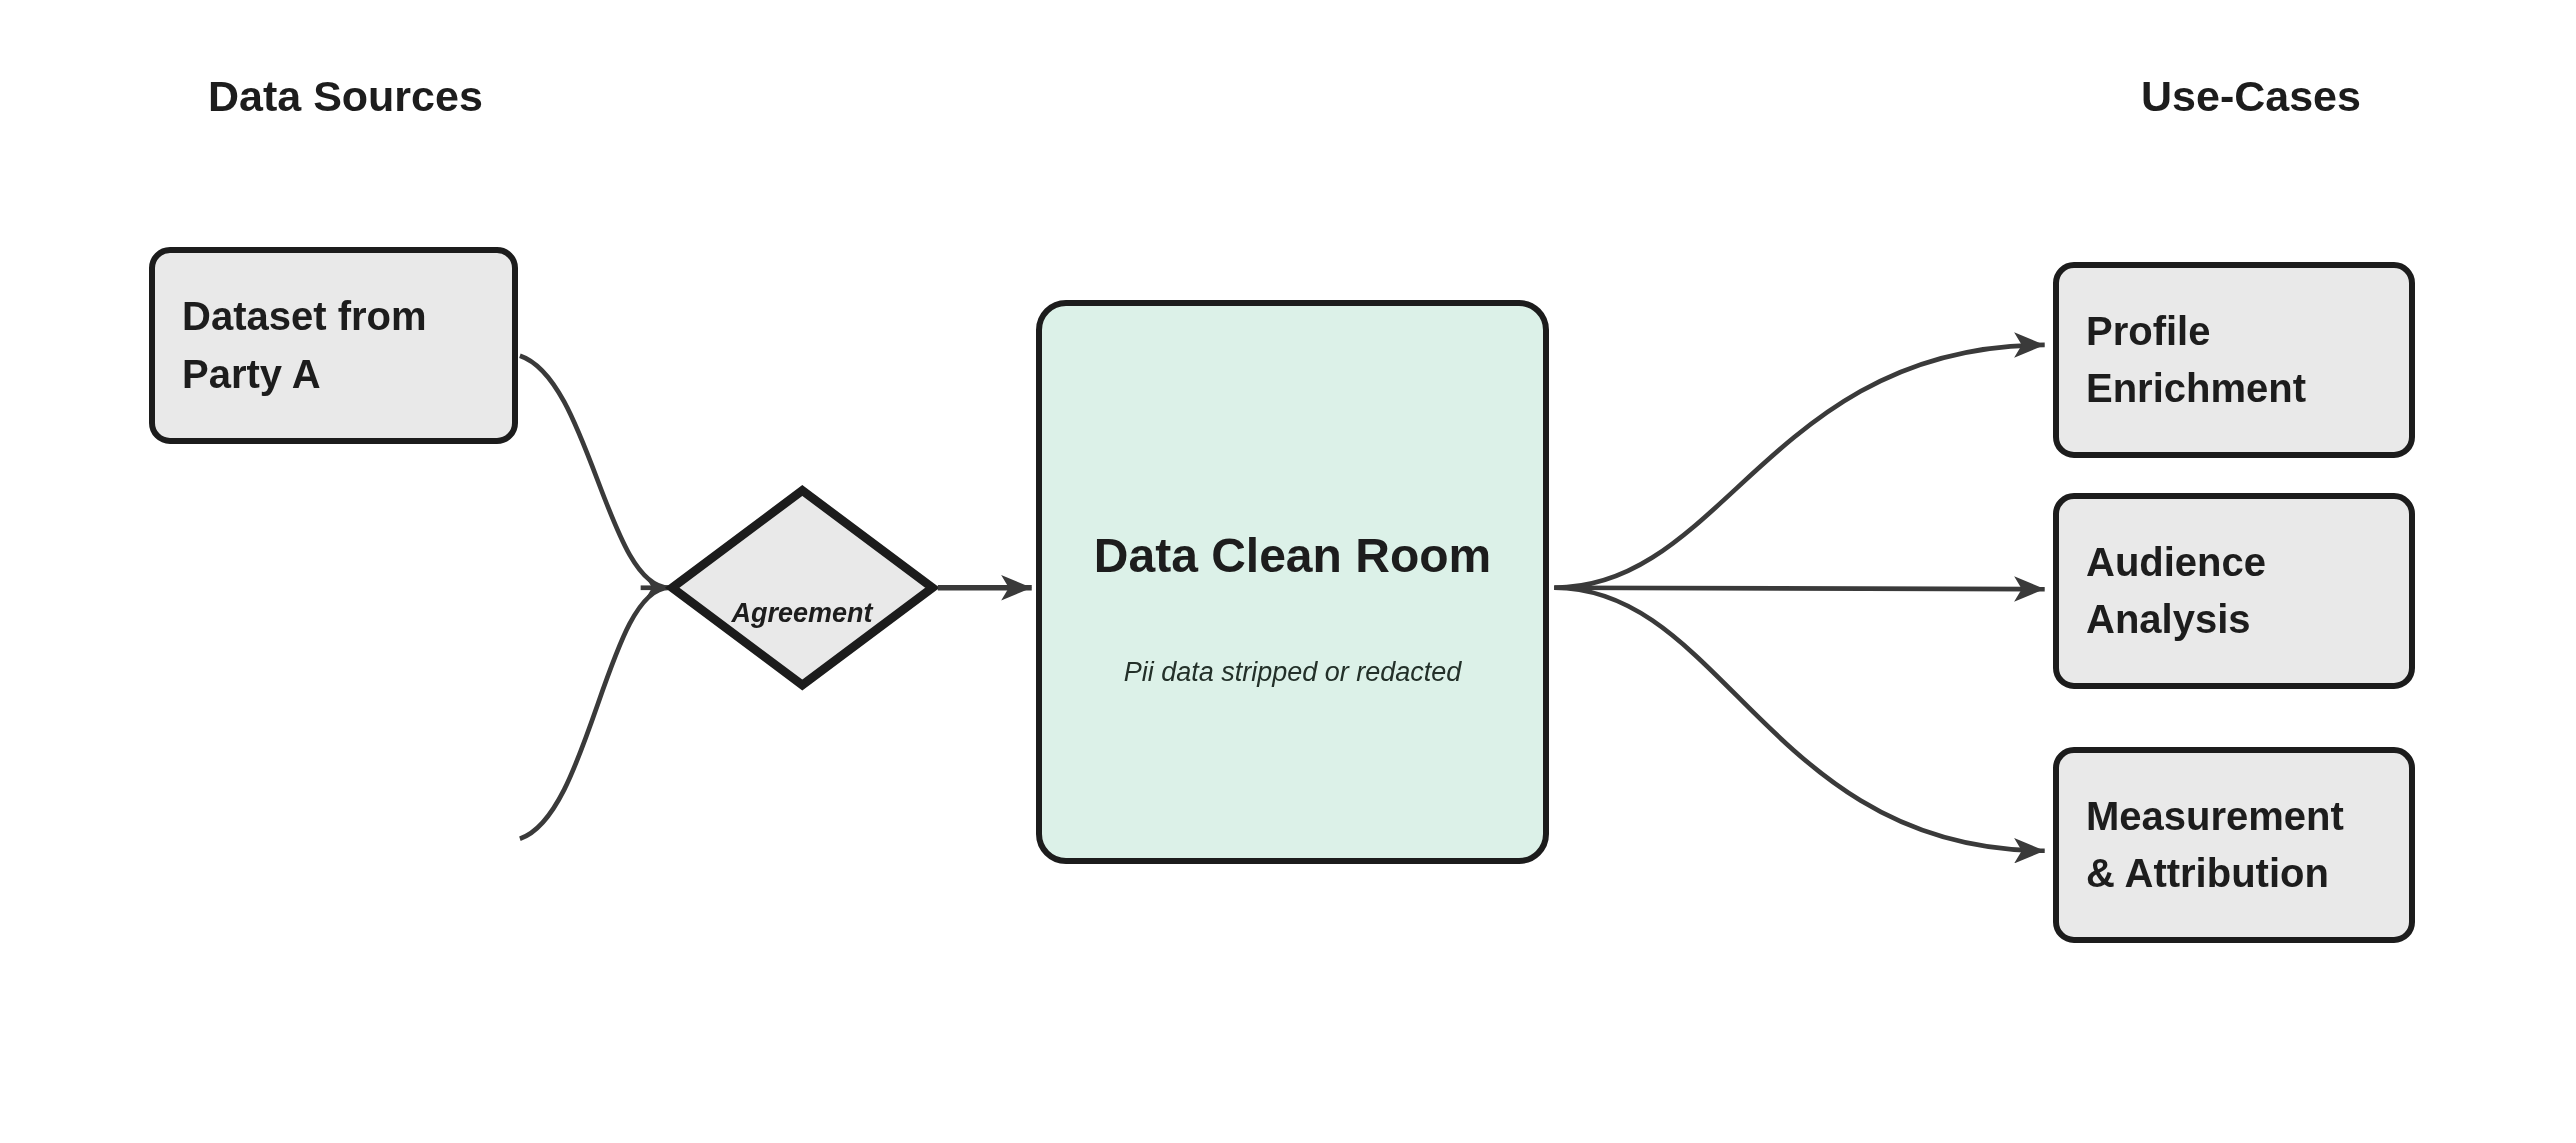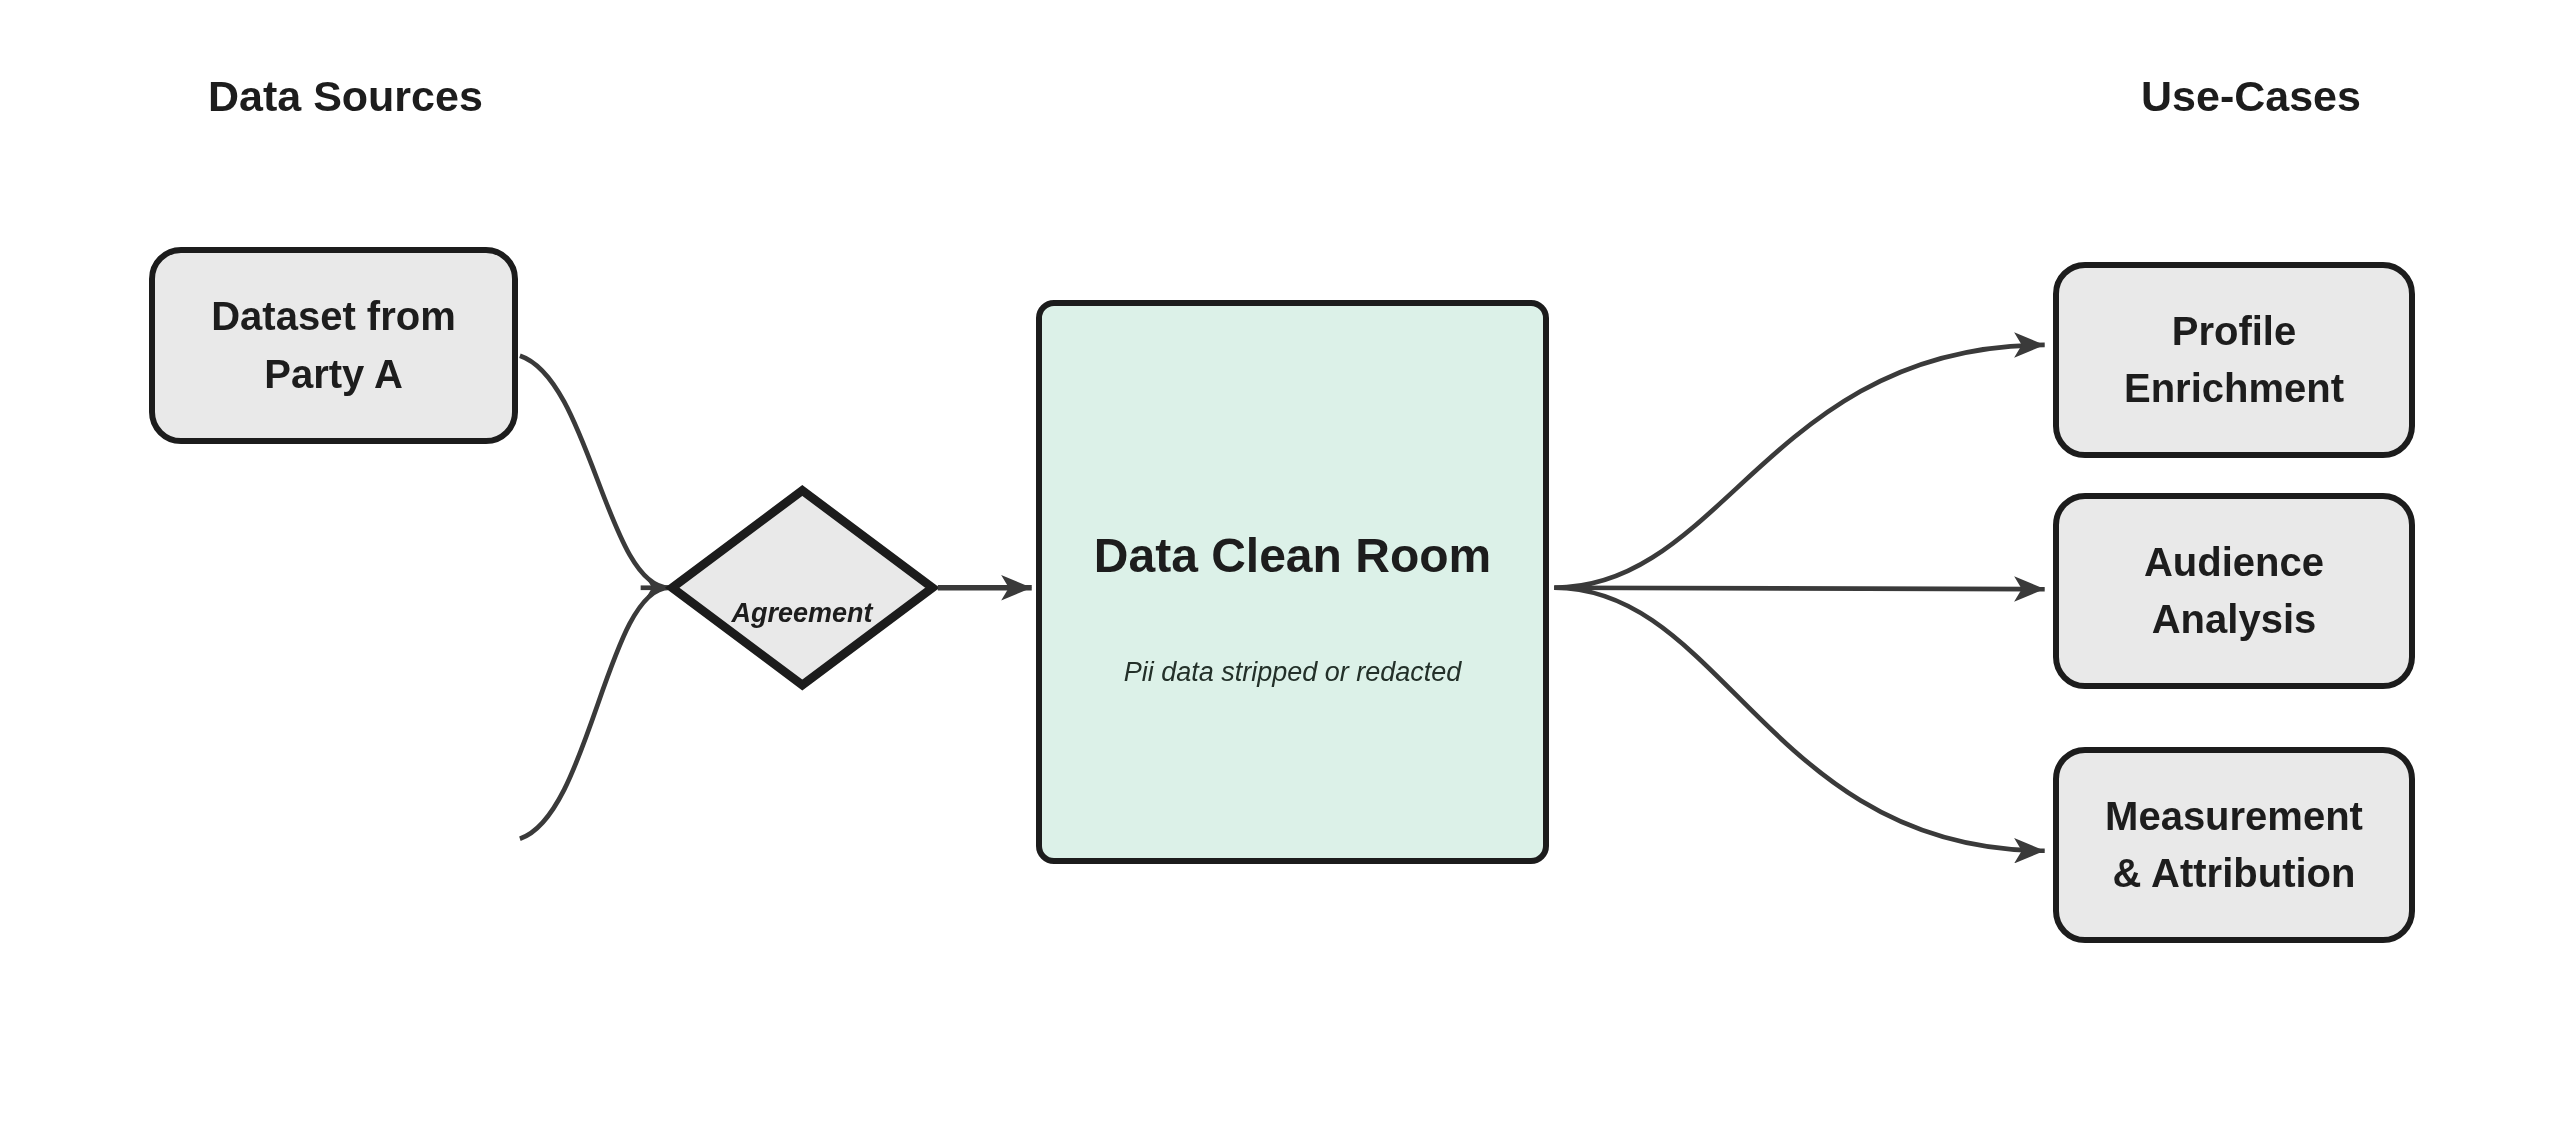--- a/index.html
+++ b/index.html
@@ -24,37 +24,37 @@
     position:absolute;
     font-size:43px;font-weight:700;line-height:1.15;
     color:var(--text);white-space:nowrap;
   }
   .heading-left{left:208px;top:72px;}
   .heading-right{left:2141px;top:72px;}
   .node{
     position:absolute;
     background:var(--node-fill);
     border:6px solid var(--border);
-    border-radius:32px;
+    border-radius:21px;
     display:flex;align-items:center;justify-content:center;
-    text-align:center;
+    text-align:left;
     font-size:40px;font-weight:700;line-height:1.43;
     padding:6.7px 27px;
   }
   .node-party-a{left:149px;top:247px;width:369px;height:197px;}
   .node-party-b{left:149px;top:751px;width:369px;height:197px;}
   .node-profile{left:2053px;top:262px;width:362px;height:196px;}
   .node-audience{left:2053px;top:493px;width:362px;height:196px;}
   .node-measurement{left:2053px;top:747px;width:362px;height:196px;}
   .clean-room{
     position:absolute;
     left:1036px;top:300px;width:513px;height:564px;
     background:var(--clean-room-fill);
     border:6.7px solid var(--border);
-    border-radius:18px;
+    border-radius:30px;
   }
   .clean-room-title{
     position:absolute;left:0;top:221px;width:100%;
     text-align:center;
     font-size:48px;font-weight:700;line-height:1.2;
     color:var(--text);
   }
   .clean-room-subtitle{
     position:absolute;left:0;top:349px;width:100%;
     text-align:center;

